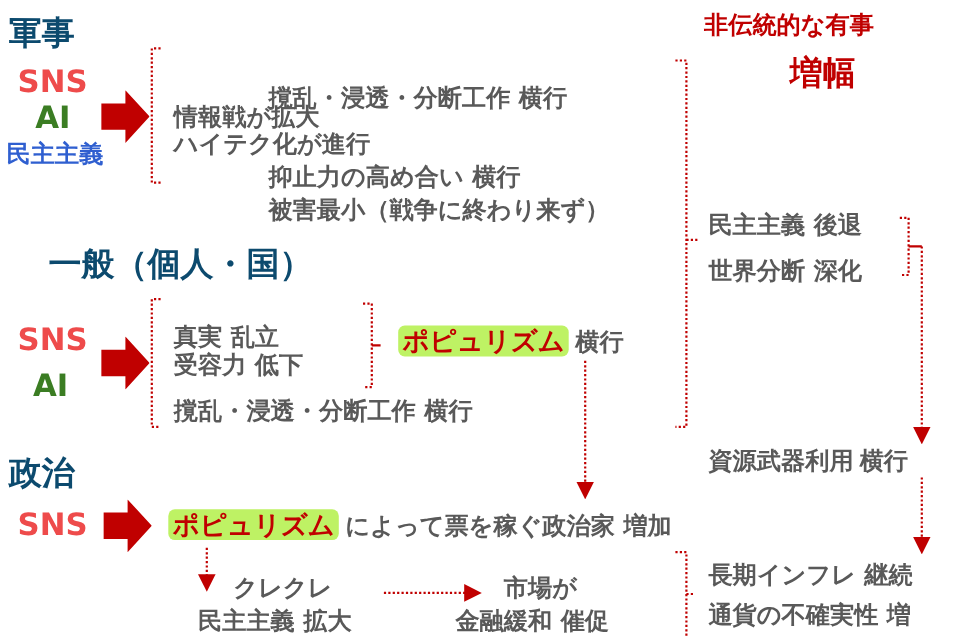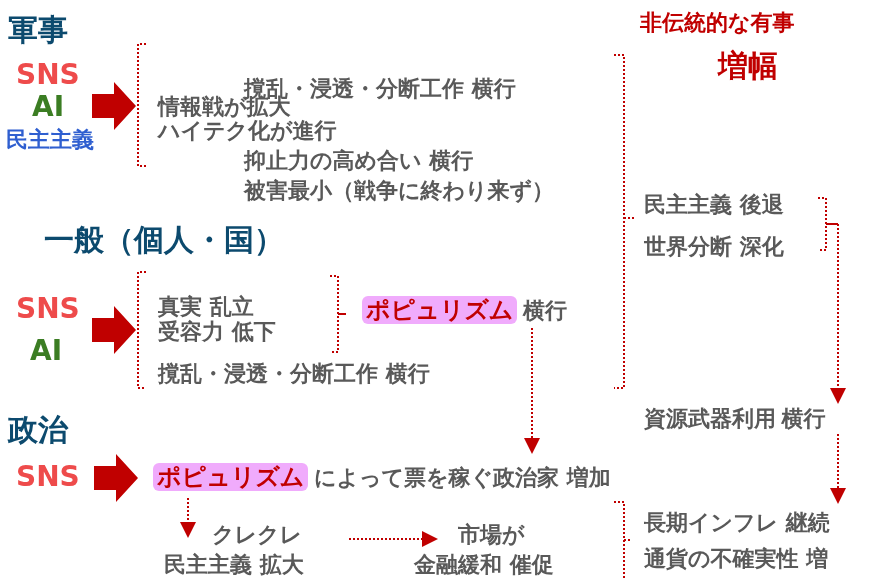--- a/index.html
+++ b/index.html
@@ -5,21 +5,21 @@
     html, body { margin:0; padding:0; }
     body { width:874px; height:580px; background:#ffffff; position:relative; overflow:hidden;
            font-family:"DejaVu Sans", sans-serif; color:#595959; font-weight:bold; }
     .abs { position:absolute; white-space:nowrap; }
     .sec { font-size:30px; color:#0c4a6e; }
     .t  { font-size:22px; color:#595959; }
     .sns { color:#ee4b4b; font-size:28px; }
     .ai { color:#3b7d23; font-size:28px; }
     .drone { color:#2f5fd0; font-size:22px; }
     .red { color:#c00000; }
-    .pop { background:#f0abfc; color:#c00000; border-radius:6px; padding:0 4px; font-size:24px; }
+    .pop { background:#bef264; color:#c00000; border-radius:6px; padding:0 4px; font-size:24px; }
     .arrow { position:absolute; }
     svg.ov { position:absolute; left:0; top:0; }
   </style>
 </head>
 <body>
 
 <div class="abs sec" style="left:8px;top:10px;">軍事</div>
 <div class="abs sec" style="left:8px;top:220px;margin-left:36px;">一般（個人・国）</div>
 <div class="abs sec" style="left:8px;top:410px;">政治</div>
 
@@ -54,21 +54,21 @@
 <div class="abs" style="left:362px;top:294px;">
   <span class="pop">ポピュリズム</span>
   <span class="t">横行</span>
 </div>
 
 <div class="abs" style="left:153px;top:461px;">
   <span class="pop">ポピュリズム</span>
   <span class="t">によって票を稼ぐ政治家 増加</span>
 </div>
 <div class="abs t" style="left:212px;top:520px;">クレクレ</div>
-<div class="abs t" style="left:164px;top:550px;text-align:center;">民主主義 拡大</div>
+<div class="abs t" style="left:180px;top:550px;text-align:center;">民主主義 拡大</div>
 <div class="abs t" style="left:458px;top:520px;">市場が</div>
 <div class="abs t" style="left:414px;top:550px;">金融緩和 催促</div>
 
 <div class="abs red" style="left:640px;top:8px;font-size:22px;">非伝統的な有事</div>
 <div class="abs red" style="left:718px;top:46px;font-size:30px;">増幅</div>
 <div class="abs t" style="left:644px;top:190px;">民主主義 後退</div>
 <div class="abs t" style="left:644px;top:232px;">世界分断 深化</div>
 <div class="abs t" style="left:644px;top:404px;font-family:Liberation Serif, serif;">資源武器利用 横行</div>
 <div class="abs t" style="left:644px;top:508px;">長期インフレ 継続</div>
 <div class="abs t" style="left:644px;top:544px;">通貨の不確実性 増</div>

